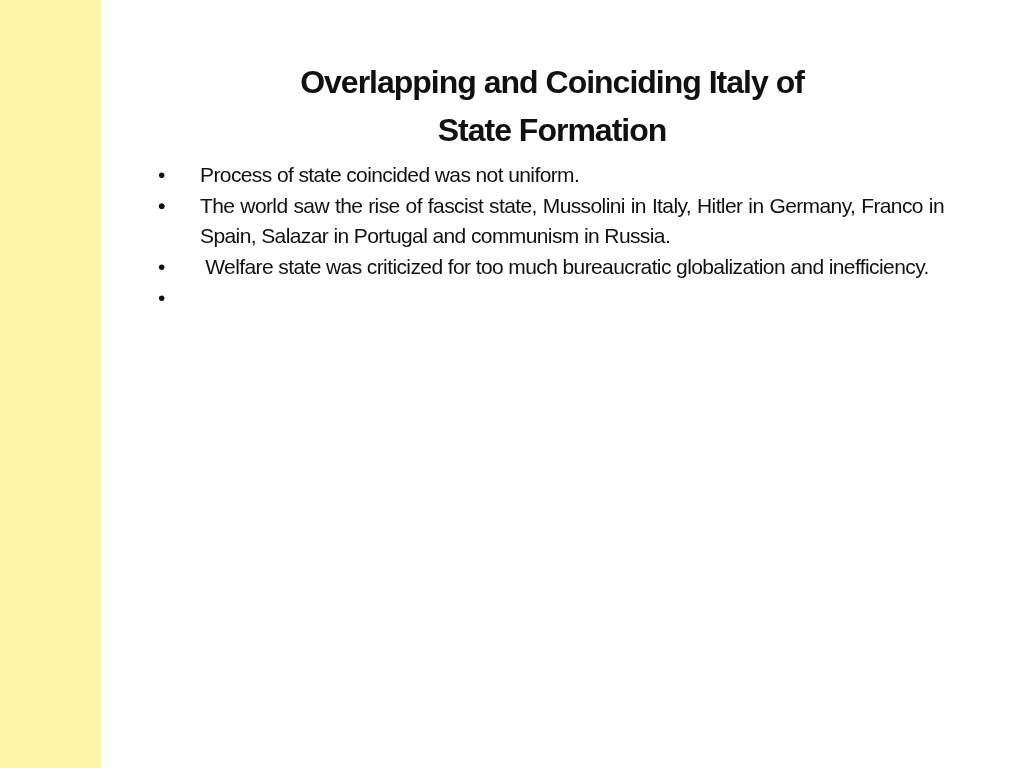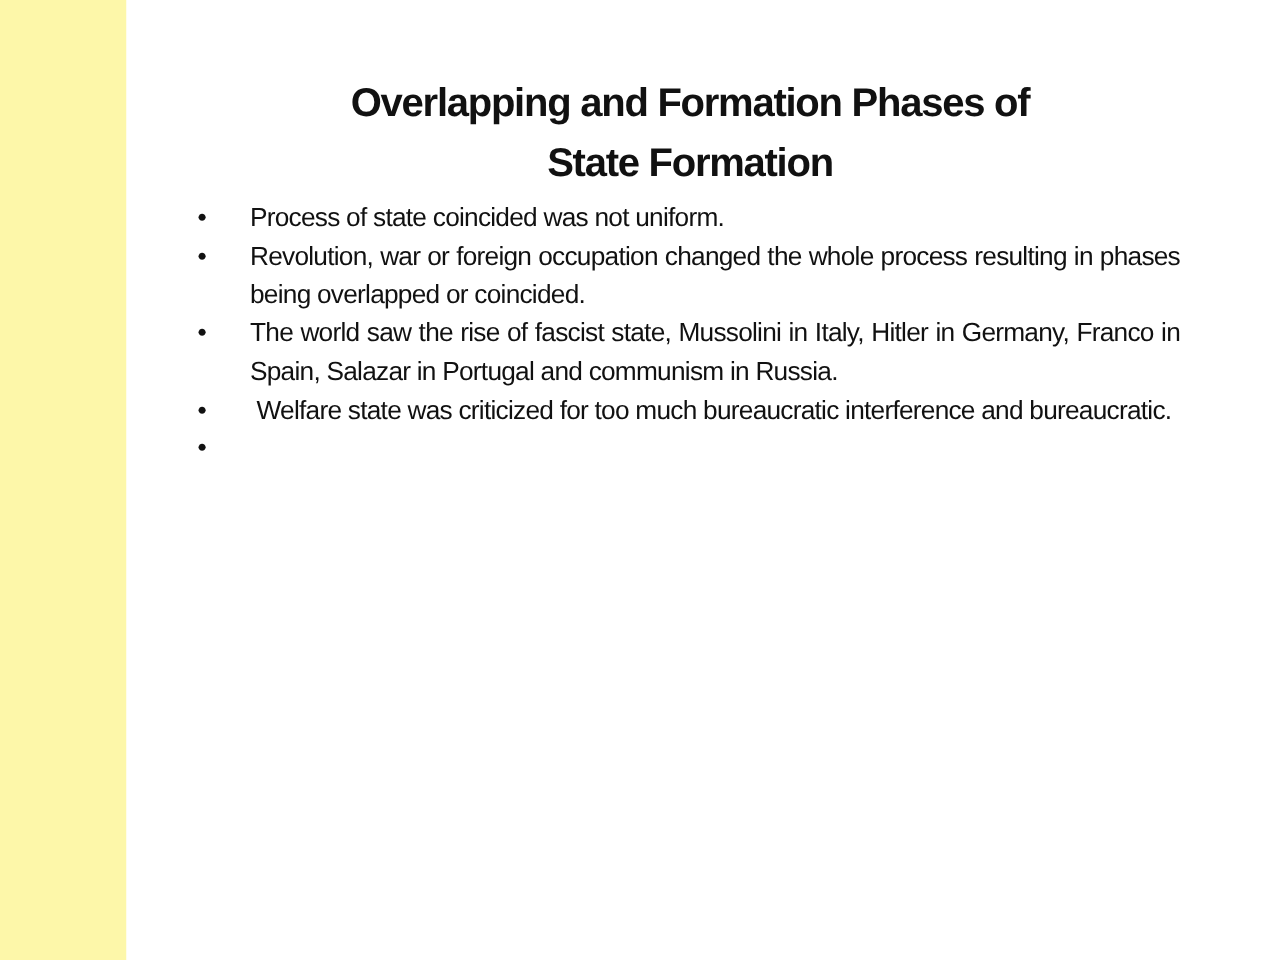--- a/index.html
+++ b/index.html
@@ -13,23 +13,23 @@
     letter-spacing: -0.6px; }
   .bullets li { position: relative; padding-left: 44px; text-align: justify; }
   .bullets li .dot { position: absolute; left: 2px; top: 0; }
 </style>
 </head>
 <body>
 
 <div class="side-bar"></div>
 
 <div class="title">
-  <div>Overlapping and Formation Phases of</div>
+  <div>Overlapping and Coinciding Italy of</div>
   <div>State Formation</div>
 </div>
 
 <ul class="bullets">
   <li><span class="dot">•</span><span>Process of state coincided was not uniform.</span></li>
-  <li><span class="dot">•</span><span>Revolution, war or foreign occupation changed the whole process resulting in phases being overlapped or coincided.</span></li>
+  <li><span class="dot">•</span></li>
   <li><span class="dot">•</span><span>The world saw the rise of fascist state, Mussolini in Italy, Hitler in Germany, Franco in Spain, Salazar in Portugal and communism in Russia.</span></li>
-  <li><span class="dot">•</span><span style="white-space:pre-wrap"> Welfare state was criticized for too much bureaucratic interference and bureaucratic.</span></li>
+  <li><span class="dot">•</span><span style="white-space:pre-wrap"> Welfare state was criticized for too much bureaucratic globalization and inefficiency.</span></li>
   <li><span class="dot">•</span></li>
 </ul>
 
 </body></html>

